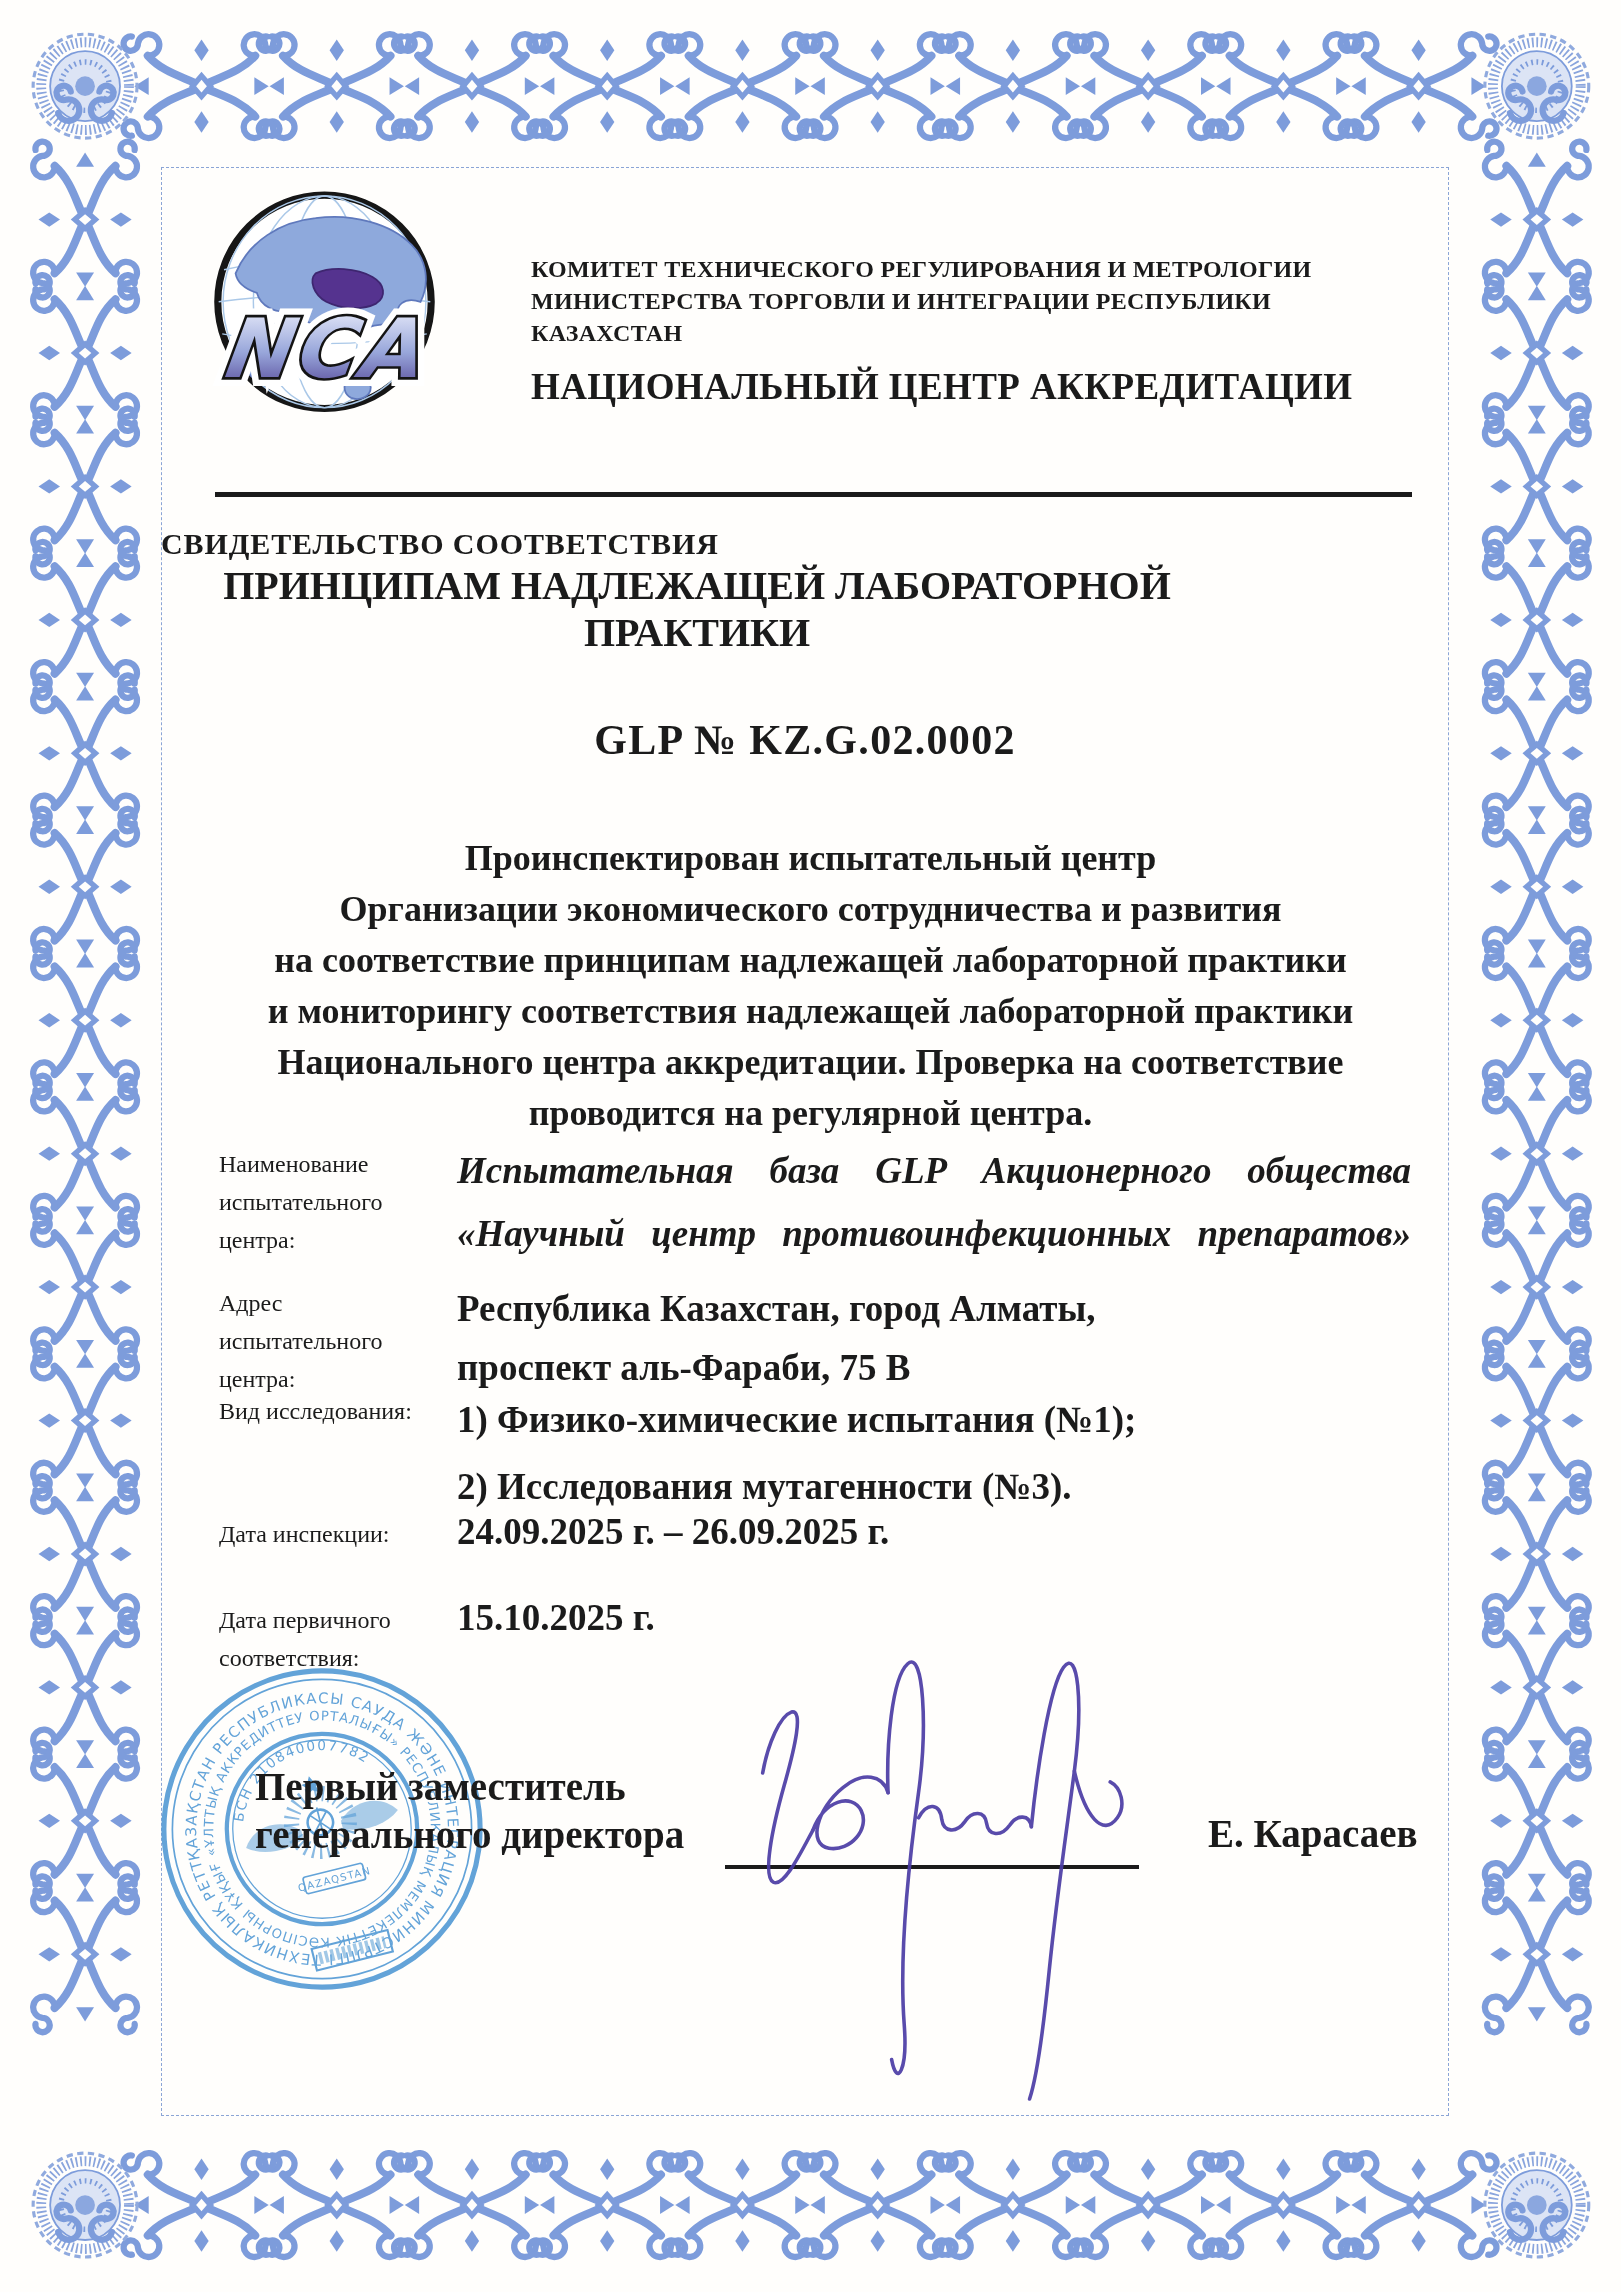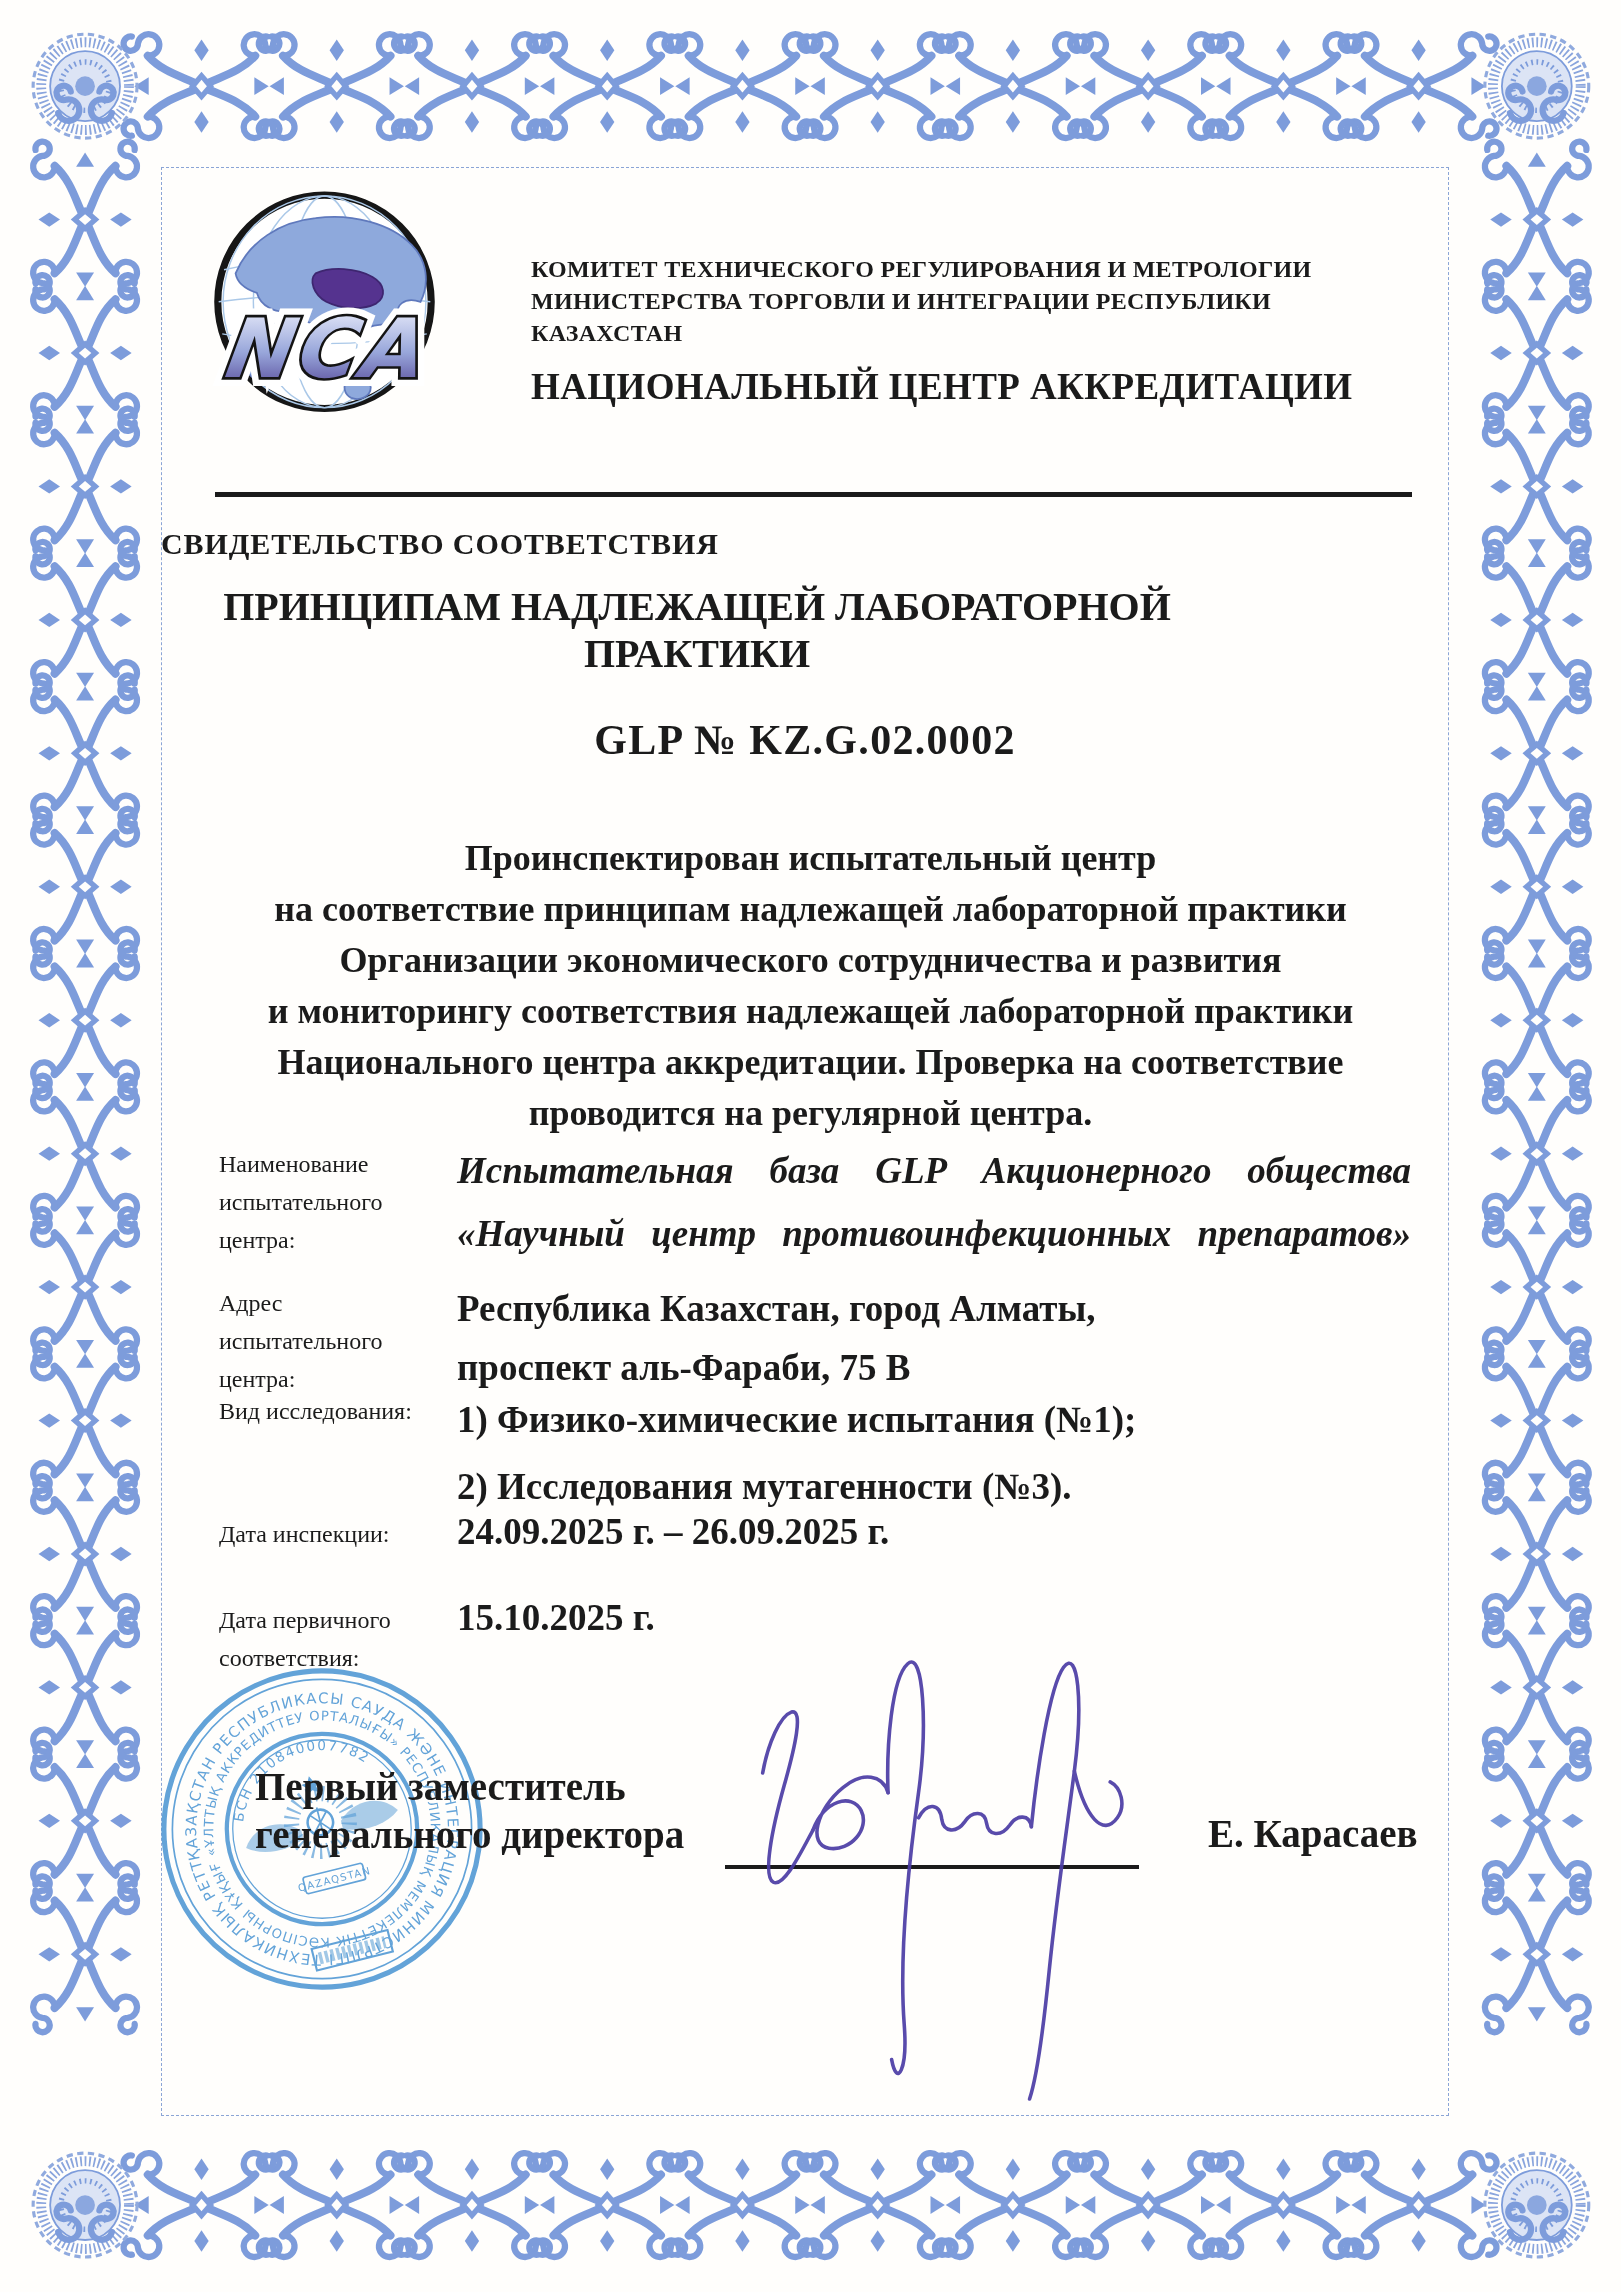--- a/index.html
+++ b/index.html
@@ -13,21 +13,21 @@
   
   .inner-frame{
     left:161px;top:167px;width:1288px;height:1949px;
     border:1.3px dashed #8ba5d6;box-sizing:border-box;
   }
   
   .org-lines{left:531px;top:253px;width:896px;font-weight:bold;font-size:24px;line-height:32px;letter-spacing:0.3px;}
   .center-name{left:531px;top:365px;width:896px;font-weight:bold;font-size:37px;letter-spacing:0.4px;}
   .divider{left:215px;top:492px;width:1197px;height:4.5px;background:#1b1b1b;}
   .title1{left:161px;top:527px;width:1288px;text-align:left;font-weight:bold;font-size:30px;letter-spacing:0.9px;}
-  .title2{left:161px;top:583px;width:1072px;text-align:center;font-weight:bold;font-size:40px;}
+  .title2{left:161px;top:562px;width:1072px;text-align:center;font-weight:bold;font-size:40px;}
   .glp-no{left:161px;top:716px;width:1288px;text-align:center;font-weight:bold;font-size:42px;letter-spacing:1.3px;}
   .body-par{left:179px;top:833px;width:1263px;text-align:center;font-weight:bold;font-size:36px;line-height:51px;}
   
   .f-label{left:219px;width:228px;font-size:24px;line-height:38px;}
   .f-value{left:457px;width:954px;font-weight:bold;font-size:37px;}
   .v-just{text-align:justify;text-align-last:justify;}
   .lh70{line-height:63px;font-style:italic;}.lh66{line-height:59px;}.lh75{line-height:67px;}
   
   .sig-role{left:255px;top:1763px;width:502px;font-weight:bold;font-size:39px;line-height:48px;}
   .sig-line{left:725px;top:1865px;width:414px;height:3.6px;background:#1b1b1b;}
@@ -158,22 +158,22 @@
 
 <div class="abs divider"></div>
 
 <div class="abs title1">СВИДЕТЕЛЬСТВО СООТВЕТСТВИЯ</div>
 <div class="abs title2">ПРИНЦИПАМ НАДЛЕЖАЩЕЙ ЛАБОРАТОРНОЙ ПРАКТИКИ</div>
 
 <div class="abs glp-no">GLP № KZ.G.02.0002</div>
 
 <div class="abs body-par">
   <div>Проинспектирован испытательный центр</div>
+  <div>Организации экономического сотрудничества и развития</div>
   <div>на соответствие принципам надлежащей лабораторной практики</div>
-  <div>Организации экономического сотрудничества и развития</div>
   <div>и мониторингу соответствия надлежащей лабораторной практики</div>
   <div>Национального центра аккредитации. Проверка на соответствие</div>
   <div>проводится на регулярной центра.</div>
 </div>
 
 <div class="abs f-label" style="top:1145px">Наименование испытательного центра:</div>
 <div class="abs f-value lh70" style="top:1139px">
   <div class="v-just">Испытательная база GLP Акционерного общества</div>
   <div class="v-just">«Научный центр противоинфекционных препаратов»</div>
 </div>

